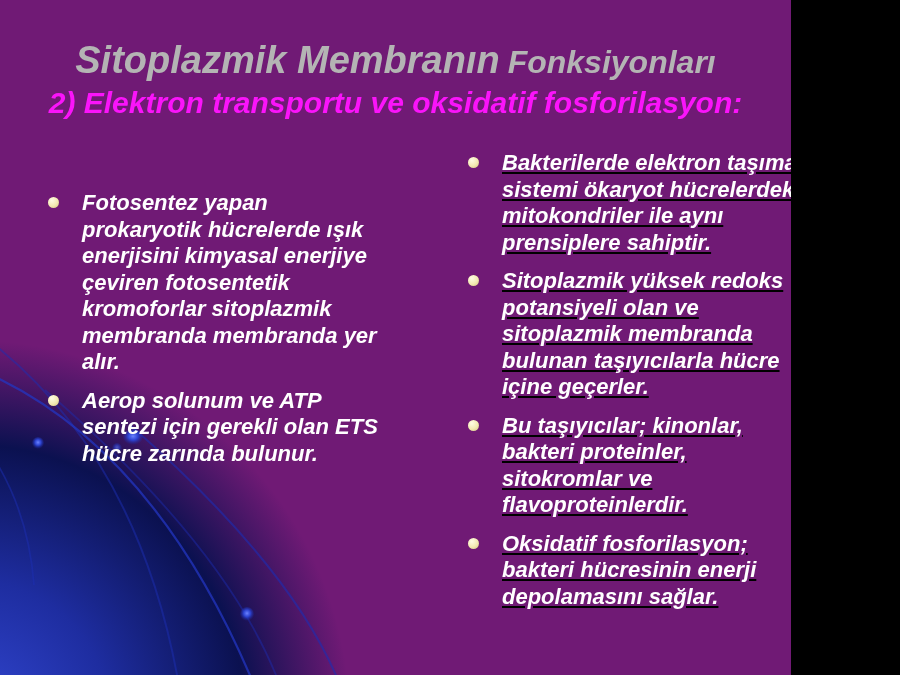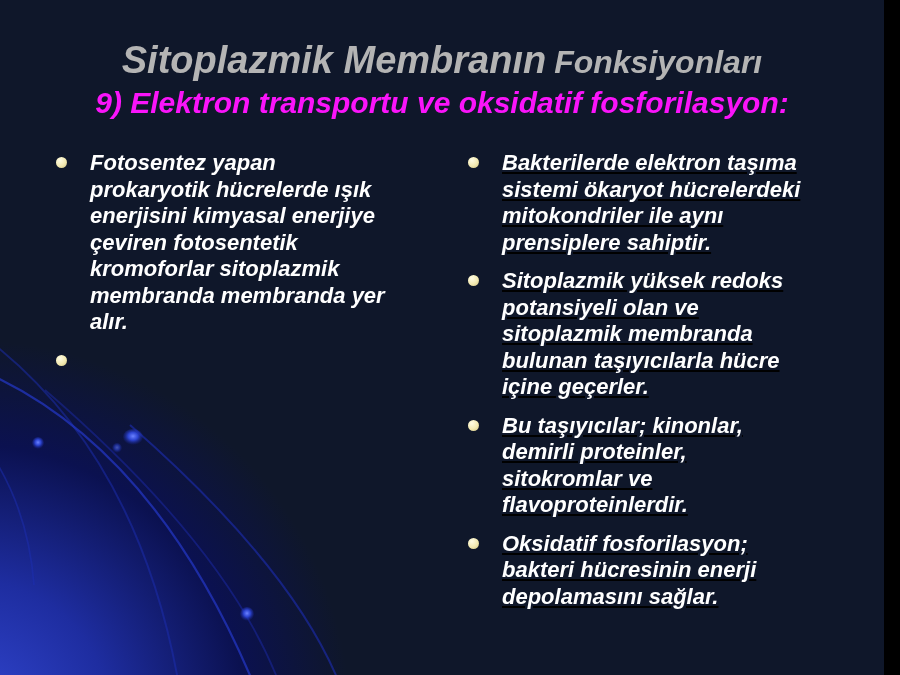--- a/index.html
+++ b/index.html
@@ -1,20 +1,20 @@
 <!DOCTYPE html>
 <html><head>
 <meta charset="utf-8">
 <style>
   html, body { margin: 0; padding: 0; background: #000; }
   .slide {
     position: relative;
-    width: 884px;
+    width: 791px;
     height: 675px;
-    background: #0f172a;
+    background: #701a75;
     overflow: hidden;
     font-family: "Liberation Sans", sans-serif;
     font-style: italic;
     font-weight: bold;
   }
   .glow {
     position: absolute;
     left: 0; top: 0; right: 0; bottom: 0;
     z-index: 0;
     background: radial-gradient(circle 500px at -30px 720px,
@@ -39,21 +39,21 @@
     letter-spacing: 0;
   }
   .title-secondary { font-size: 32px; margin-left: 8px; }
   .subtitle {
     color: #fa14fa;
     font-size: 30px;
     line-height: 1.15;
     margin-top: 3px;
   }
   .col { position: absolute; top: 150px; z-index: 2; }
-  .col-left  { left: 56px;  width: 398px; }
+  .col-left  { left: 48px;  width: 398px; margin-top: 40px; }
   .col-right { left: 468px; width: 404px; text-decoration: underline; }
   .bullet-item { display: flex; align-items: flex-start; margin: 0 0 12px 0; }
   .dot {
     flex: 0 0 auto;
     width: 11px; height: 11px;
     margin-top: 7px;
     border-radius: 50%;
     background: radial-gradient(circle at 35% 30%, #fffce4 0%, #f3eab2 55%, #cdbf7d 100%);
   }
   .bullet-text {
@@ -87,36 +87,39 @@
     <circle cx="38" cy="443" r="6" fill="url(#dg)"></circle>
     <circle cx="117" cy="448" r="5" fill="url(#dg)" opacity="0.6"></circle>
     <ellipse cx="133" cy="437" rx="10" ry="8" fill="url(#dg)"></ellipse>
     <circle cx="247" cy="614" r="7" fill="url(#dg)"></circle>
   </svg>
 
   <div class="title-block">
     <div class="title">
       <span class="title-main">Sitoplazmik Membranın</span><span class="title-secondary">Fonksiyonları</span>
     </div>
-    <div class="subtitle">9) Elektron transportu ve oksidatif fosforilasyon:</div>
+    <div class="subtitle">2) Elektron transportu ve oksidatif fosforilasyon:</div>
   </div>
 
   <div class="col col-left">
     <div class="bullet-item">
       <span class="dot"></span>
       <div class="bullet-text">Fotosentez yapan
 prokaryotik hücrelerde ışık
 enerjisini kimyasal enerjiye
 çeviren fotosentetik
 kromoforlar sitoplazmik
 membranda membranda yer
 alır.</div>
     </div>
     <div class="bullet-item">
       <span class="dot"></span>
+      <div class="bullet-text">Aerop solunum ve ATP
+sentezi için gerekli olan ETS
+hücre zarında bulunur.</div>
     </div>
   </div>
 
   <div class="col col-right">
     <div class="bullet-item">
       <span class="dot"></span>
       <div class="bullet-text">Bakterilerde elektron taşıma
 sistemi ökaryot hücrelerdeki
 mitokondriler ile aynı
 prensiplere sahiptir.</div>
@@ -125,21 +128,21 @@
       <span class="dot"></span>
       <div class="bullet-text">Sitoplazmik yüksek redoks
 potansiyeli olan ve
 sitoplazmik membranda
 bulunan taşıyıcılarla hücre
 içine geçerler.</div>
     </div>
     <div class="bullet-item">
       <span class="dot"></span>
       <div class="bullet-text">Bu taşıyıcılar; kinonlar,
-demirli proteinler,
+bakteri proteinler,
 sitokromlar ve
 flavoproteinlerdir.</div>
     </div>
     <div class="bullet-item">
       <span class="dot"></span>
       <div class="bullet-text">Oksidatif fosforilasyon;
 bakteri hücresinin enerji
 depolamasını sağlar.</div>
     </div>
   </div>

